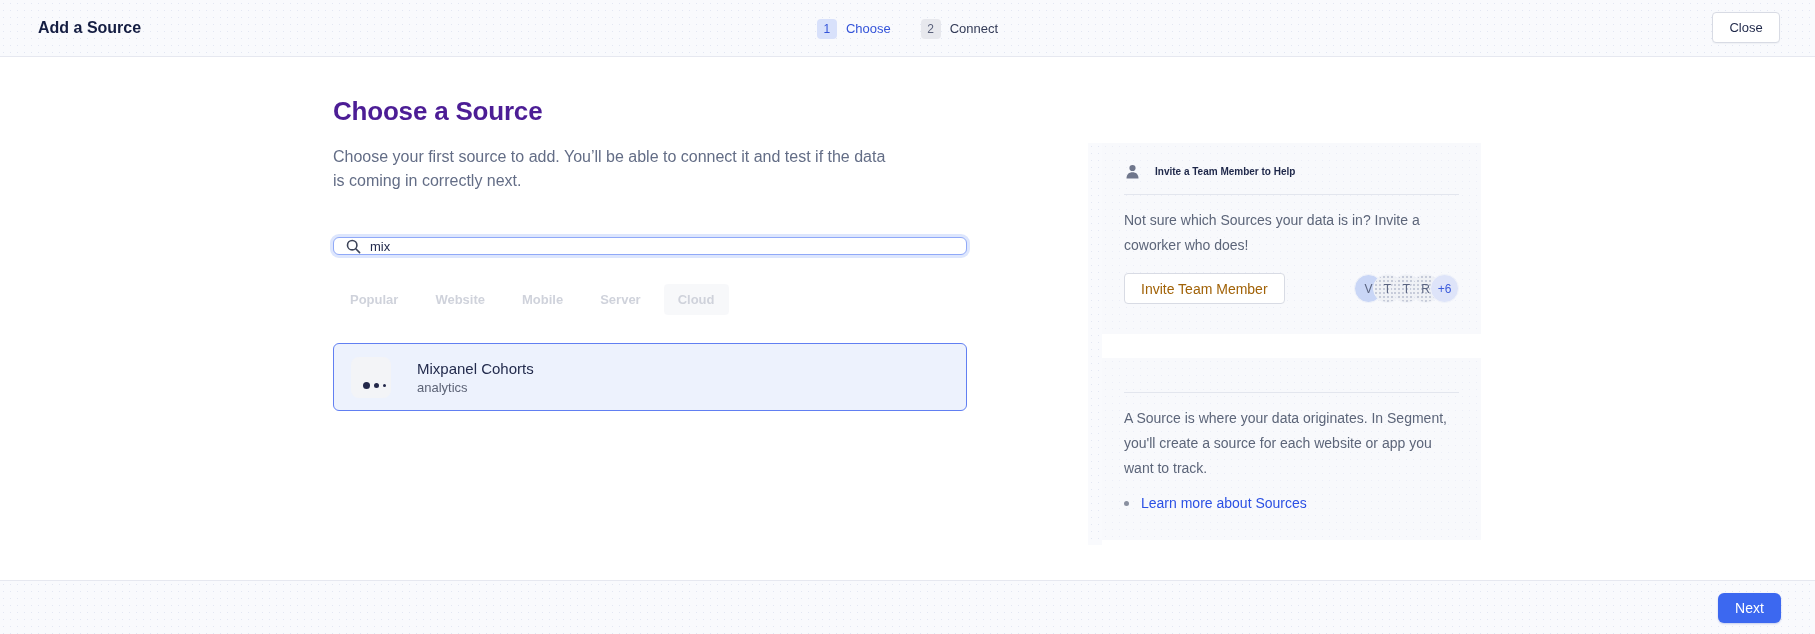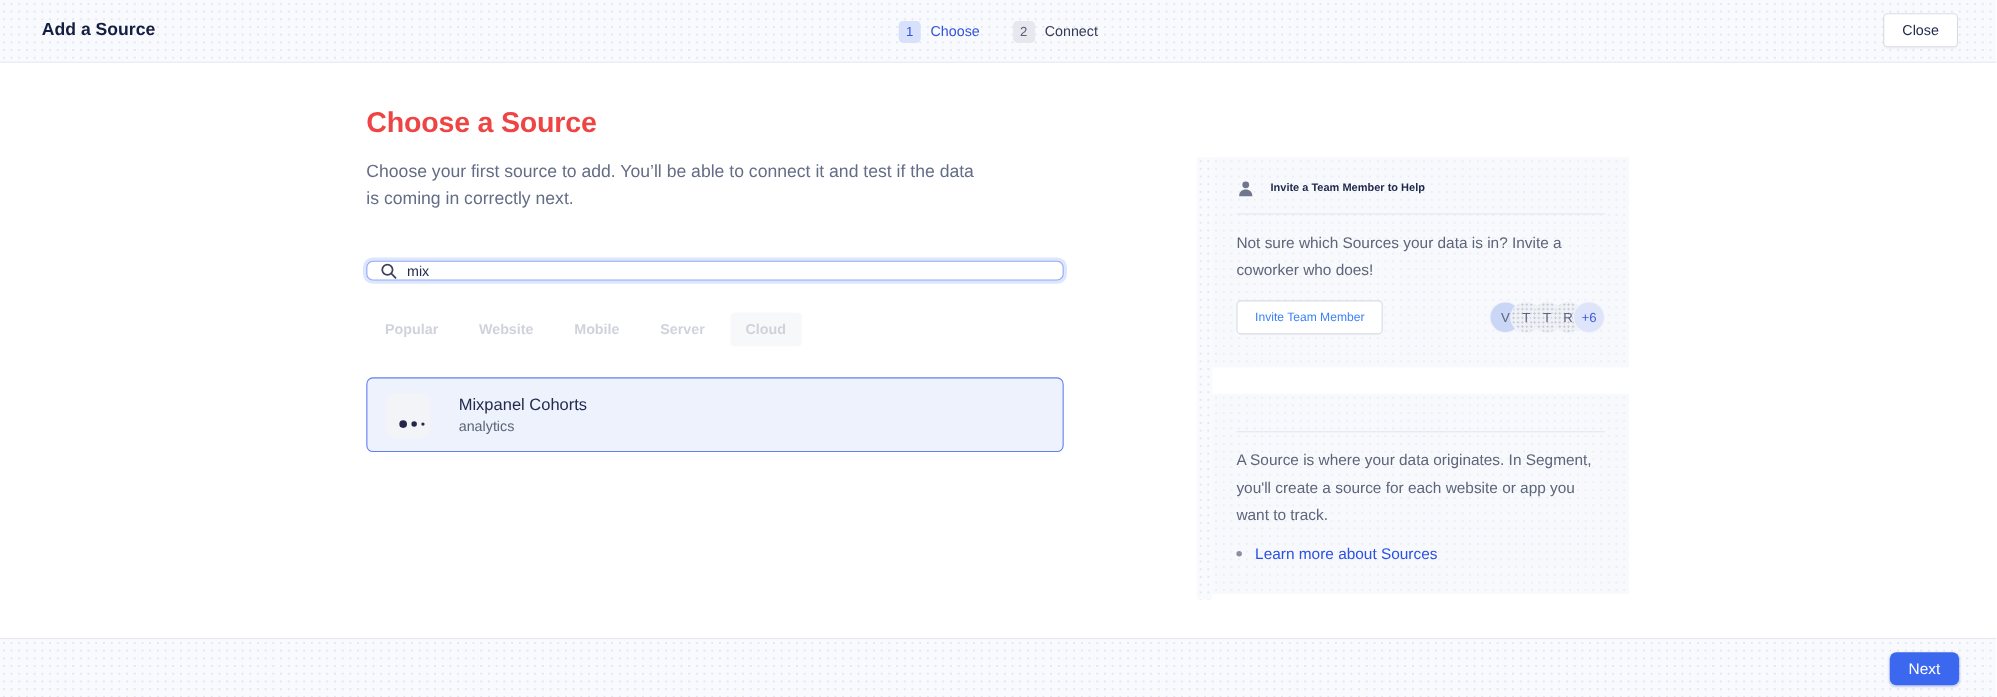--- a/index.html
+++ b/index.html
@@ -28,21 +28,21 @@
   .step.inactive .step-num { background:#e7e8ed; color:#59607a; }
   .step.inactive .step-label { color:#333b57; }
   .step-label { font-size:13px; }
   .btn { font-family:inherit; cursor:pointer; }
   .close-btn { position:absolute; right:35px; top:12px; width:68px; height:31px;
     background:#ffffff; border:1px solid #d8dbe4; border-radius:4px;
     font-size:13px; color:#1e2749; box-shadow:0 1px 1px rgba(30,40,80,.04); }
 
   
   .main-heading { position:absolute; left:333px; top:96px; font-size:26px;
-    font-weight:700; color:#ef4444; letter-spacing:-0.2px; }
+    font-weight:700; color:#4c1d95; letter-spacing:-0.2px; }
   .main-desc { position:absolute; left:333px; top:145px; width:560px;
     font-size:16px; line-height:24px; color:#636d86; }
 
   .search { position:absolute; left:333px; top:237px; width:634px; height:18px;
     background:#ffffff; border:1px solid #90a9f8; border-radius:6px;
     box-shadow:0 0 0 3px #dde6fd; display:flex; align-items:center; padding:0 12px; }
   .search svg { flex:0 0 auto; }
   .search input { border:none; outline:none; background:transparent; flex:1;
     margin-left:9px; font-size:13px; color:#232b4d; font-family:inherit; }
 
@@ -74,21 +74,21 @@
     background-size:7px 7px; padding:20px 22px; }
   .side-card.card1 { top:143px; height:191px; }
   .side-card.card2 { top:358px; height:182px; overflow:hidden; }
   .side-head { display:flex; align-items:center; gap:14px; }
   .side-title { font-size:10px; font-weight:700; color:#1e2749; }
   .side-divider { border:none; border-top:1px solid #e3e6ee; margin:14px 0 0 0; }
   .side-body { margin-top:13px; font-size:14px; line-height:25px; color:#5c6579; }
   .invite-row { margin-top:15px; display:flex; align-items:center;
     justify-content:space-between; }
   .invite-btn { height:31px; padding:0 16px; background:#ffffff;
-    border:1px solid #d8dbe4; border-radius:4px; font-size:11px; color:#3b82f6; }
+    border:1px solid #d8dbe4; border-radius:4px; font-size:14px; color:#a16207; }
   .avatars { display:flex; }
   .avatar { width:29px; height:29px; border-radius:50%; display:flex;
     align-items:center; justify-content:center; font-size:12px; color:#5a6480;
     margin-left:-10px; border:1px solid #f2f4fa; }
   .avatar.first { margin-left:0; background:#c9d6f6; z-index:1; }
   .avatar.dotty { background-color:#eff1f5;
     background-image:radial-gradient(circle,#c6cbd9 0.9px,transparent 1px);
     background-size:4px 4px; }
   .avatar.z2{z-index:2}.avatar.z3{z-index:3}.avatar.z4{z-index:4}
   .avatar.more { background:#dee4f9; color:#3b5bdb; z-index:5; }

